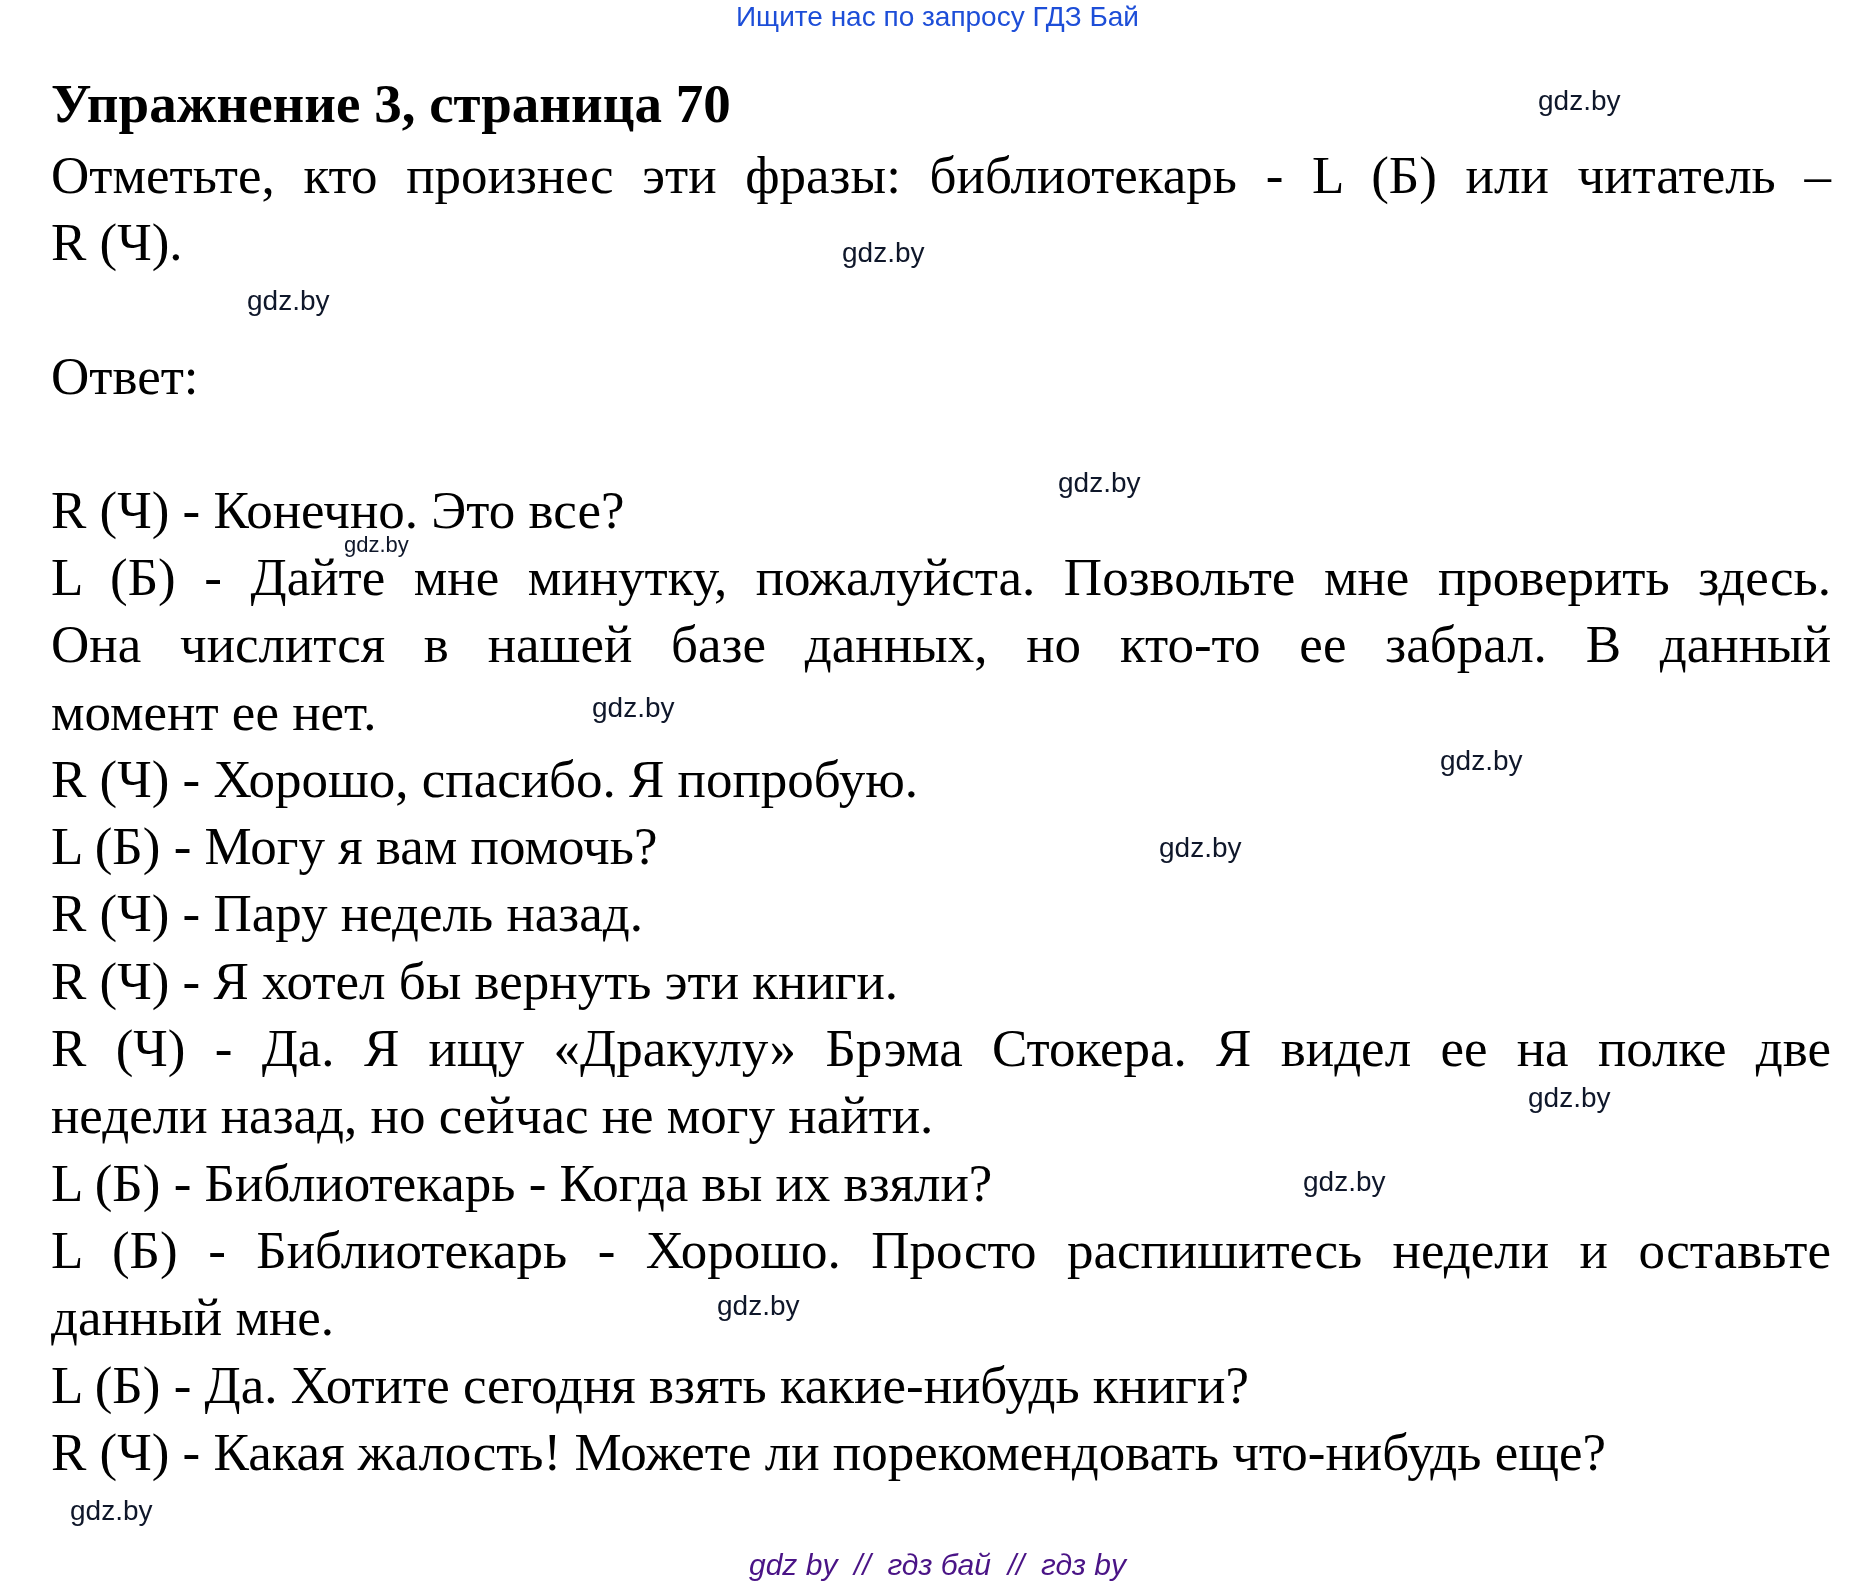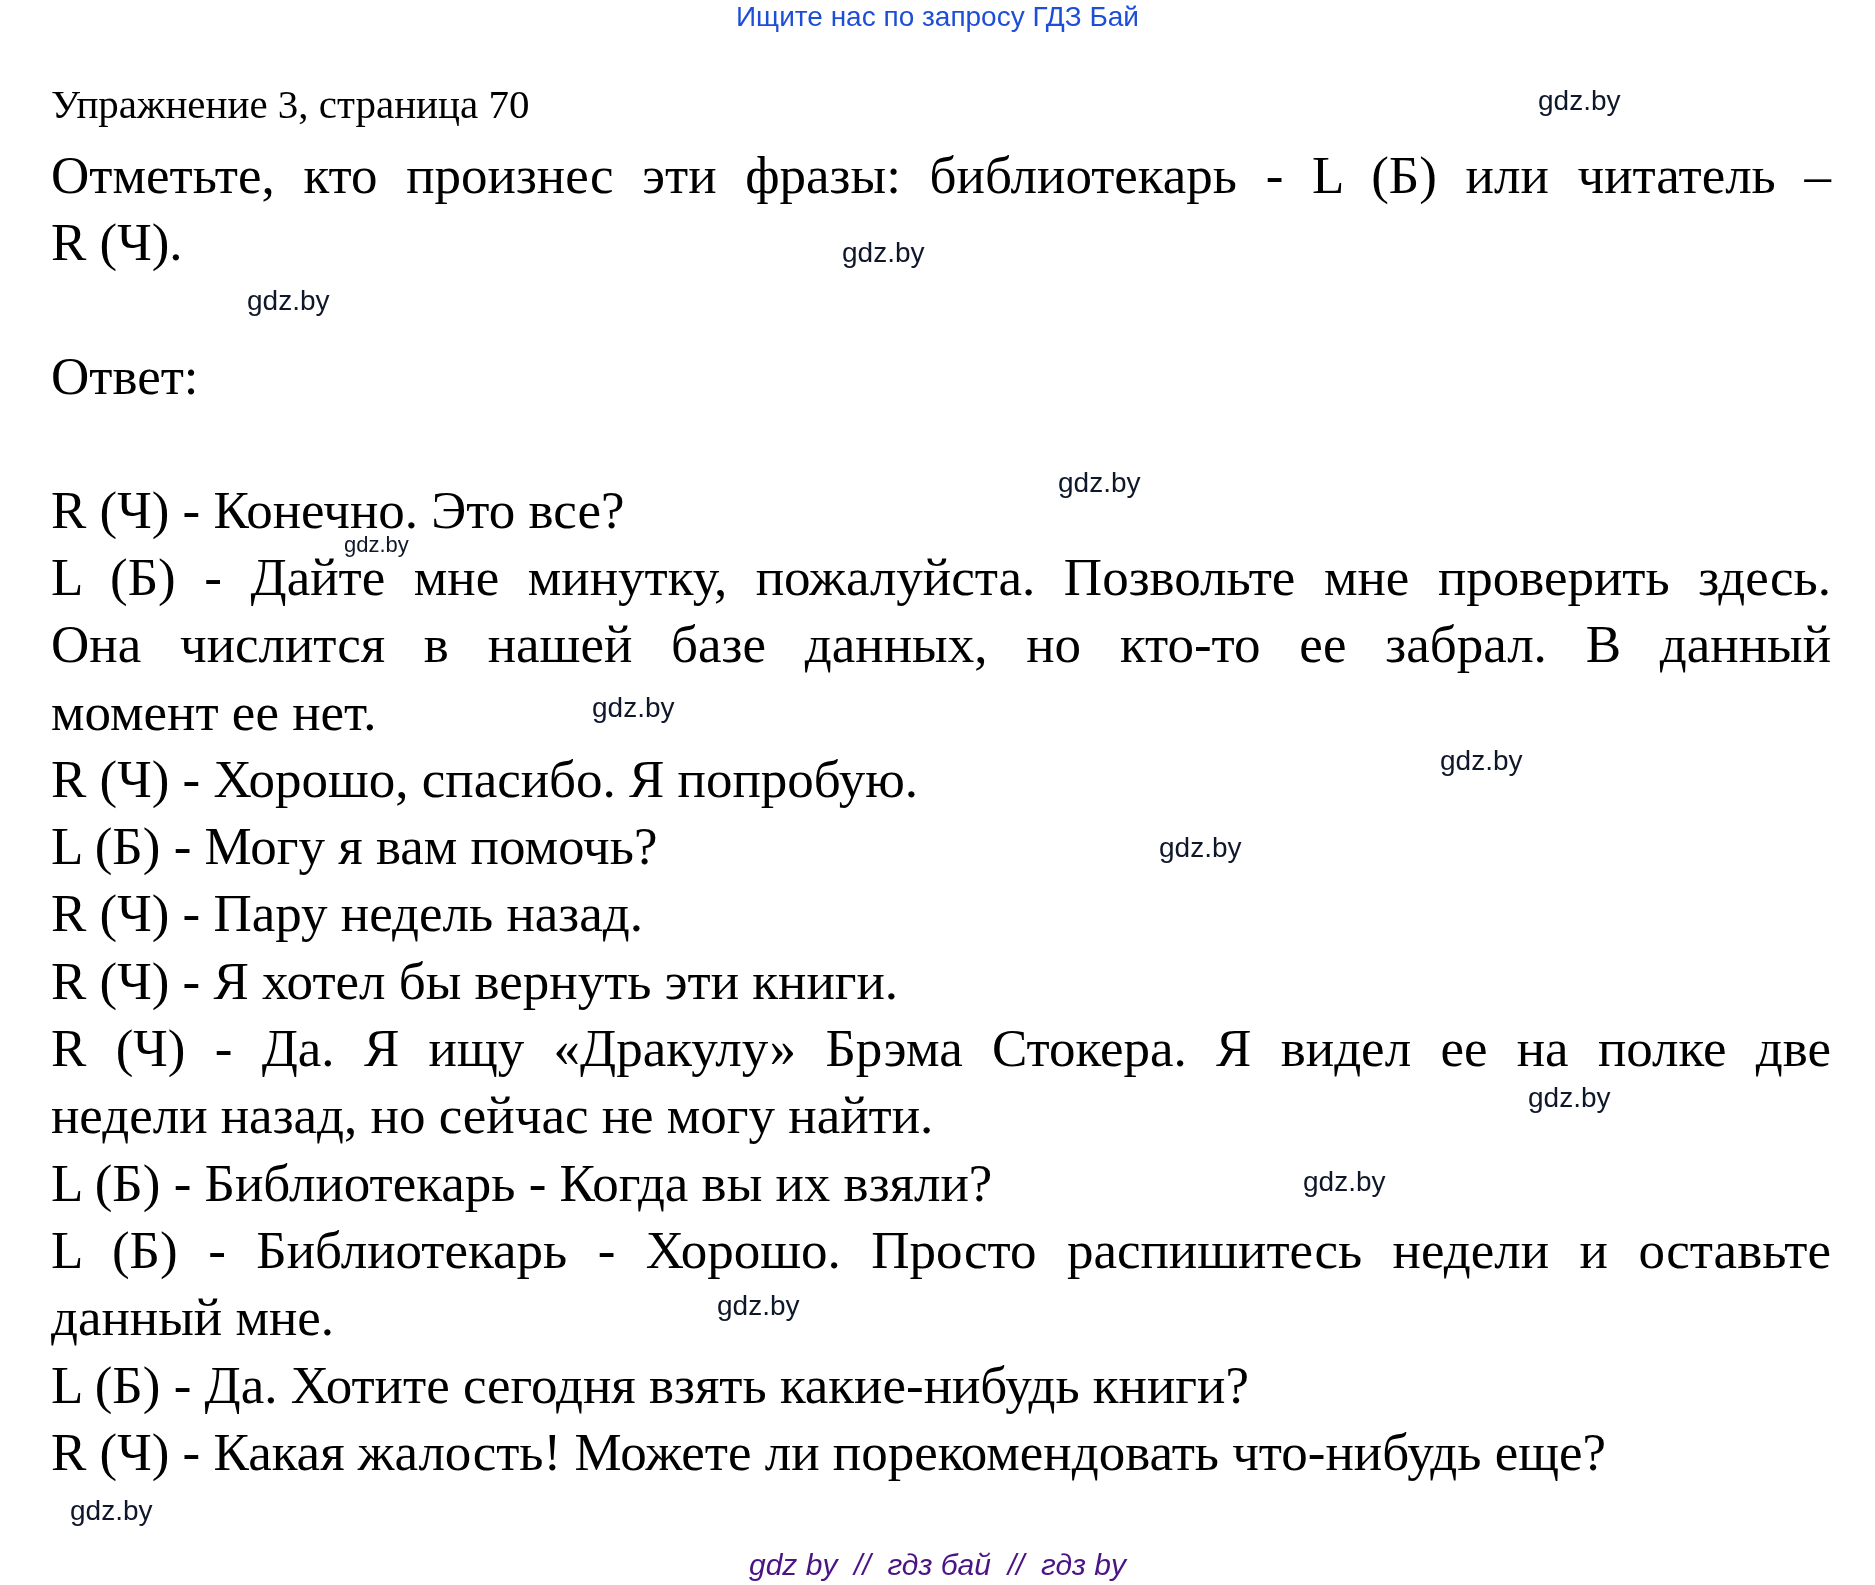--- a/index.html
+++ b/index.html
@@ -8,21 +8,21 @@
     position: absolute; left: 0; top: 0; width: 1875px; height: 34px;
     text-align: center; color: #1d4ed8;
     font-family: Liberation Sans, sans-serif; font-size: 28px; line-height: 34px;
   }
   .doc {
     position: absolute; left: 51px; top: 0; width: 1780px;
     font-family: "Liberation Serif", serif; color: #000;
   }
   .title {
     position: absolute; left: 0; top: 72px; white-space: nowrap;
-    font-weight: normal; font-size: 41px; line-height: 64px;
+    font-weight: bold; font-size: 55px; line-height: 64px;
   }
   .line {
     position: absolute; left: 0; width: 1780px; white-space: nowrap;
     font-size: 53px; line-height: 64px;
   }
   .line.justify { text-align: justify; text-align-last: justify; }
   .wm {
     position: absolute; font-family: "Liberation Sans", sans-serif;
     color: #0f172a; font-size: 28px; line-height: 30px; white-space: nowrap;
   }

